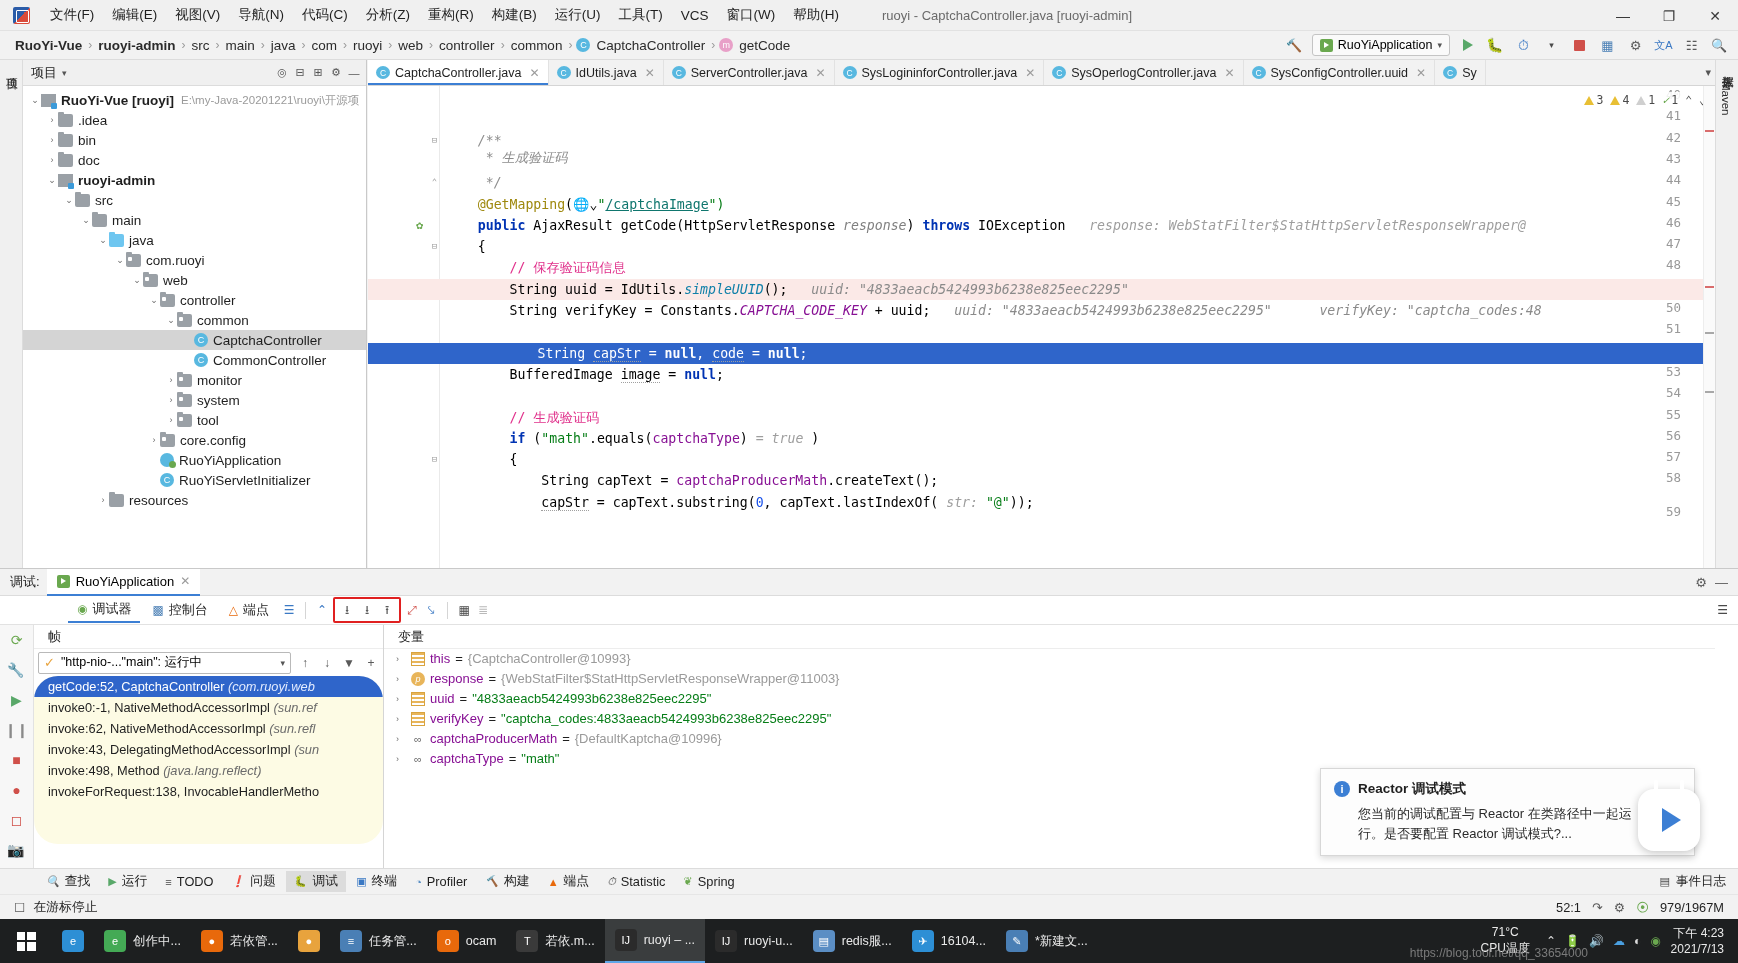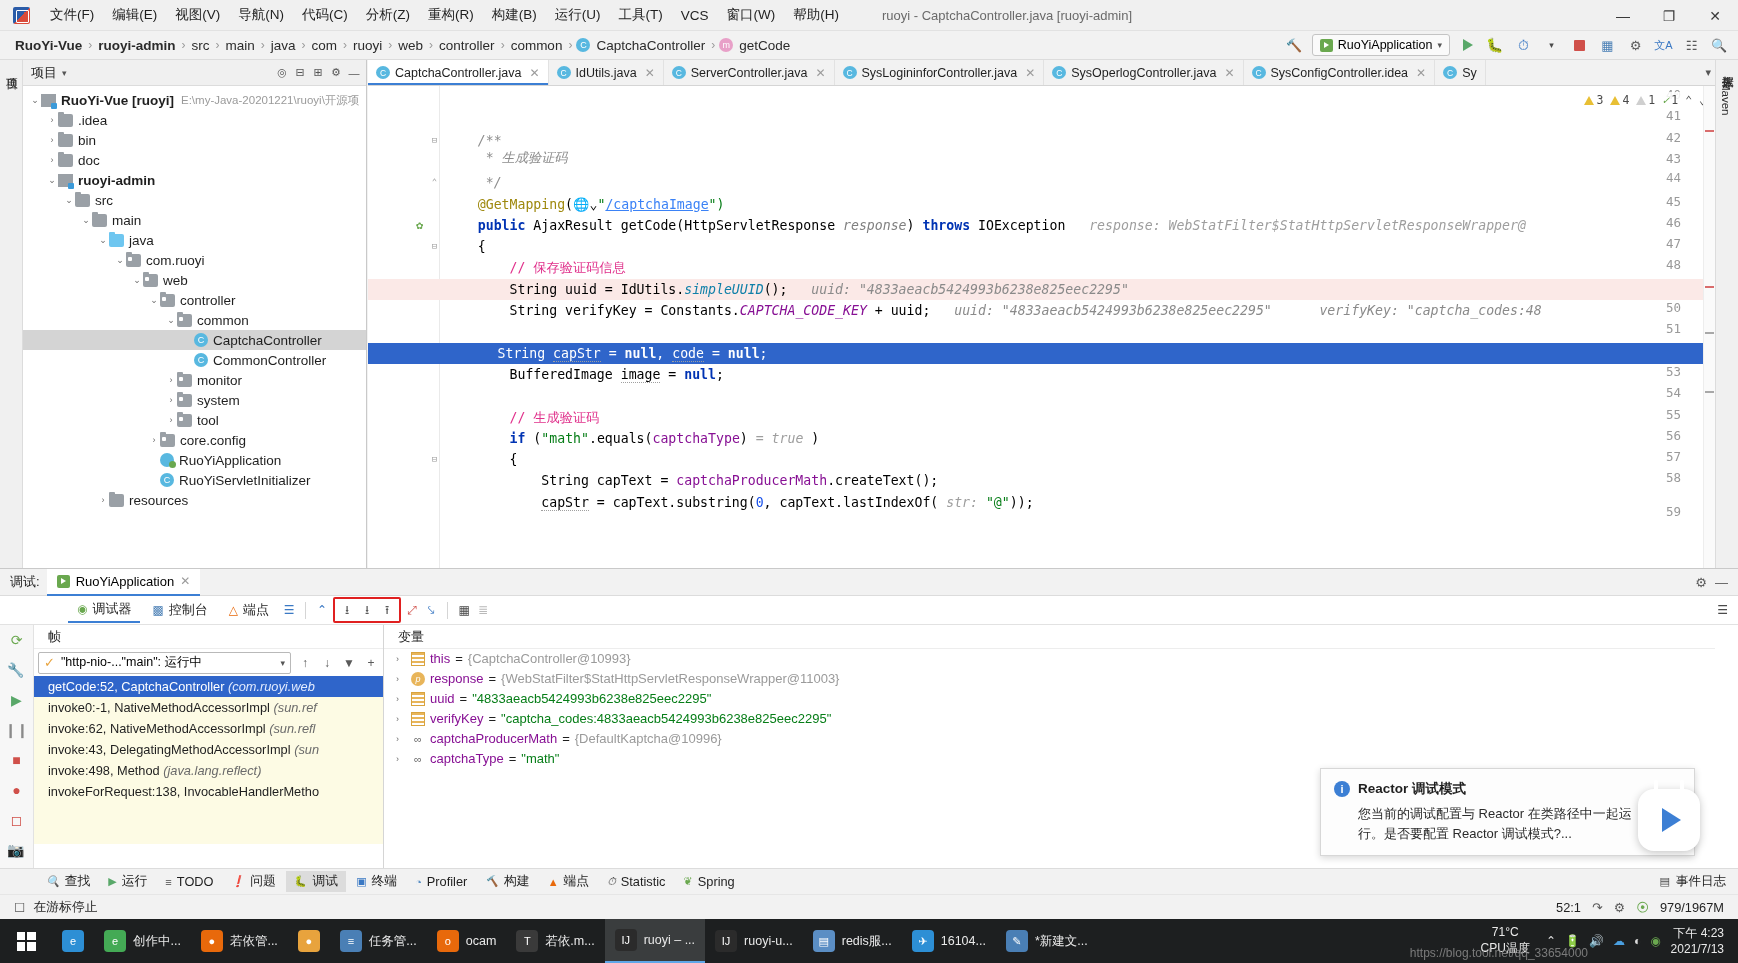--- a/index.html
+++ b/index.html
@@ -132,36 +132,36 @@
     font-family:"DejaVu Sans Mono","Liberation Mono",monospace; font-size:13.2px;
     overflow:hidden;
   }
   .gutter {
     position:absolute;left:0;top:0;width:72px;height:100%;background:#ffffff;border-right:1px solid #eaeaea;
   }
   .ln { position:absolute; right:34px; color:#999999; font-size:12.5px; font-family:"DejaVu Sans Mono",monospace;}
   .codelines { position:absolute; left:72px; top:0; right:0; bottom:0; }
   .cline { position:absolute; left:0; height:21.3px; line-height:21.3px; white-space:pre; padding-left:6px;}
   .cline.hl-exec { background:#fbe9e7; left:-72px; padding-left:78px; width:1360px;}
-  .cline.hl-cur  { background:#2f65ca; color:#fff; left:-72px; padding-left:66px; width:1360px;}
+  .cline.hl-cur  { background:#2f65ca; color:#fff; left:-72px; padding-left:106px; width:1360px;}
 
   .k{color:#0033b3;font-weight:bold;}
   .t{color:#000000;}
   .f{color:#871094;}
   .s{color:#067d17;}
   .n{color:#1750eb;}
   .c{color:#8c8c8c;font-style:italic;}
   .cc{color:#e0308b;}
   .ann{color:#9e880d;}
   .sm{color:#0f7fa8;font-style:italic;}
   .stat{color:#871094;font-style:italic;}
   .hint{color:#9e9e9e;font-style:italic;}
   .hintp{color:#8a8a8a;font-style:italic;}
   .wav{border-bottom:1px dotted #a0a0a0;}
-  .lit{color:#3b82f6;text-decoration:underline;}
+  .lit{color:#0f766e;text-decoration:underline;}
   .param{color:#808080;font-style:italic;}
 
   .cline.hl-cur .k{color:#ffffff;}
   .cline.hl-cur .t{color:#ffffff;}
 
   .bp { position:absolute; left:48px; width:13px;height:13px;border-radius:50%;background:#db5860; }
   .bp.check:after{content:"✓";position:absolute;left:2px;top:-3px;color:#fff;font-size:10px;}
   .gutter-run { position:absolute; left:48px; width:14px;height:14px;}
   .fold { position:absolute; left:62px; width:9px;height:9px;color:#9a9a9a;font-size:9px; text-align:center;}
 
@@ -201,21 +201,21 @@
   .framespanel { position:absolute; left:34px; top:56px; width:350px; height:244px; background:#ffffff; border-right:1px solid #d5d5d5;}
   .panel-hdr{height:24px;display:flex;align-items:center;padding-left:14px;font-size:13px;color:#1f1f1f;border-bottom:1px solid #ededed;}
   .thread-row{height:27px;display:flex;align-items:center;gap:6px;padding:0 4px;}
   .thread-select{
     flex:1;display:flex;align-items:center;gap:6px;height:22px;border:1px solid #b9b9b9;border-radius:2px;
     background:#fff;padding:0 5px;font-size:12.5px;
   }
   .chk{color:#e8a33d;font-size:13px;}
   .caret{margin-left:auto;color:#555;font-size:9px;}
   .mini-ico{width:16px;height:20px;display:flex;align-items:center;justify-content:center;color:#5a5a5a;font-size:12px;}
-  .frames{background:#fdfbe4;height:168px;overflow:hidden;}
+  .frames{background:#fdfbe4;height:168px;overflow:hidden;border-radius:24px;}
   .frow{height:21px;line-height:21px;padding-left:14px;font-size:12.8px;color:#1f1f1f;white-space:nowrap;}
   .frow.sel{background:#2f65ca;color:#fff;}
   .frow .pkg{font-style:italic;color:#6a6a6a;}
   .frow.sel .pkg{color:#e3ecff;}
 
   .varspanel{position:absolute;left:384px;top:56px;width:1331px;height:244px;background:#ffffff;}
   .vrow{height:20px;line-height:20px;display:flex;align-items:center;gap:5px;padding-left:12px;font-size:13px;white-space:nowrap;}
   .vtwist{color:#6b6b6b;font-size:9px;width:10px;}
   .vico{width:14px;height:14px;flex:0 0 14px;position:relative;}
   .vico.local{background:repeating-linear-gradient(#e8b55a 0 2px,#fff 2px 4px);border:1px solid #d9a43f;}
@@ -512,38 +512,38 @@
           <span>SysLogininforController.java</span>
           <span class="x">✕</span>
         </div>
         <div class="etab">
           <span class="cls">C</span>
           <span>SysOperlogController.java</span>
           <span class="x">✕</span>
         </div>
         <div class="etab">
           <span class="cls">C</span>
-          <span>SysConfigController.idea</span>
+          <span>SysConfigController.uuid</span>
           <span class="x">✕</span>
         </div>
         <div class="etab">
           <span class="cls">C</span>
           <span>Sy</span>
         </div>
         <div class="tabs-tail">▾</div>
       </div>
     <div class="codearea">
       <div class="gutter"></div>
       <div id="gutternums">
           <div class="ln" style="top: 1px;">40</div>
           <div class="ln" style="top: 22.3px;">41</div>
           <div class="ln" style="top: 43.6px;">42</div>
           <div class="fold" style="top: 48.6px;">⊟</div>
           <div class="ln" style="top: 64.9px;">43</div>
-          <div class="ln" style="top: 86.2px; font-family: Liberation Mono, monospace;">44</div>
+          <div class="ln" style="top: 86.2px;">44</div>
           <div class="fold" style="top: 91.2px;">⌃</div>
           <div class="ln" style="top: 107.5px;">45</div>
           <div class="ln" style="top: 128.8px;">46</div>
           <div class="gutter-run" style="top: 131.8px; color: rgb(106, 168, 79); font-size: 12px;">✿</div>
           <div class="ln" style="top: 150.1px;">47</div>
           <div class="fold" style="top: 155.1px;">⊟</div>
           <div class="ln" style="top: 171.4px;">48</div>
           <div class="ln" style="top: 192.7px;">49</div>
           <div class="bp check" style="top: 196.7px;"></div>
           <div class="ln" style="top: 214px;">50</div>

